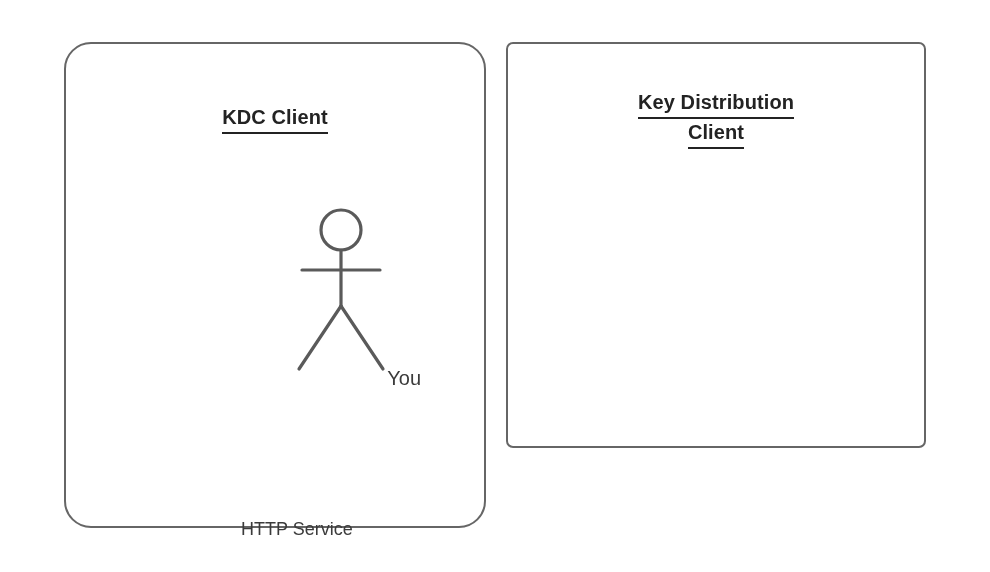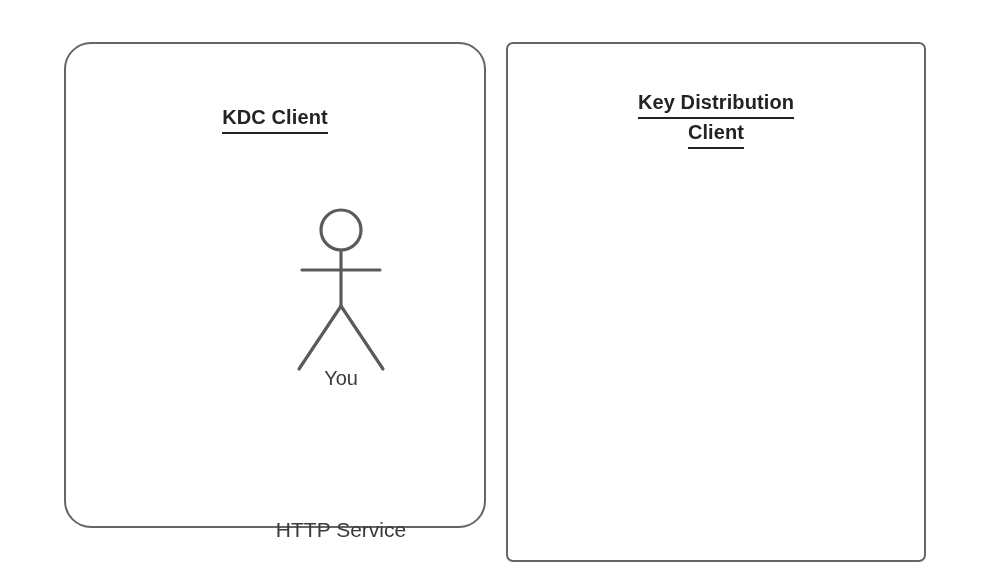--- a/index.html
+++ b/index.html
@@ -36,21 +36,21 @@
     left: 64px;
     top: 42px;
     width: 422px;
     height: 486px;
     border-radius: 27px;
   }
   .panel-right {
     left: 506px;
     top: 42px;
     width: 420px;
-    height: 520px;
+    height: 406px;
   }
 
   .panel-title {
     position: absolute;
     left: 0;
     width: 100%;
     text-align: center;
     color: #232323;
     font-weight: bold;
     font-size: 20px;
@@ -73,43 +73,43 @@
     width: 128px;
     height: 176px;
   }
   .actor svg { display: block; }
 
   .actor-label {
     position: absolute;
     left: 195px;
     top: 321px;
     width: 160px;
-    text-align: center;
+    text-align: right;
     font-size: 20px;
     line-height: 26px;
     color: #3b3b3b;
   }
 
   
   .svc-icon {
     position: absolute;
     left: 228px;
     top: 378px;
     width: 96px;
     height: 90px;
   }
   .svc-icon svg { display: block; }
 
   .svc-label {
     position: absolute;
     left: 175px;
     top: 472px;
     width: 200px;
-    text-align: center;
-    font-size: 21px;
+    text-align: left;
+    font-size: 18px;
     line-height: 27px;
     color: #3b3b3b;
   }
 </style>
 </head>
 <body>
 
 <div class="canvas">
 
   <div class="panel panel-left">

